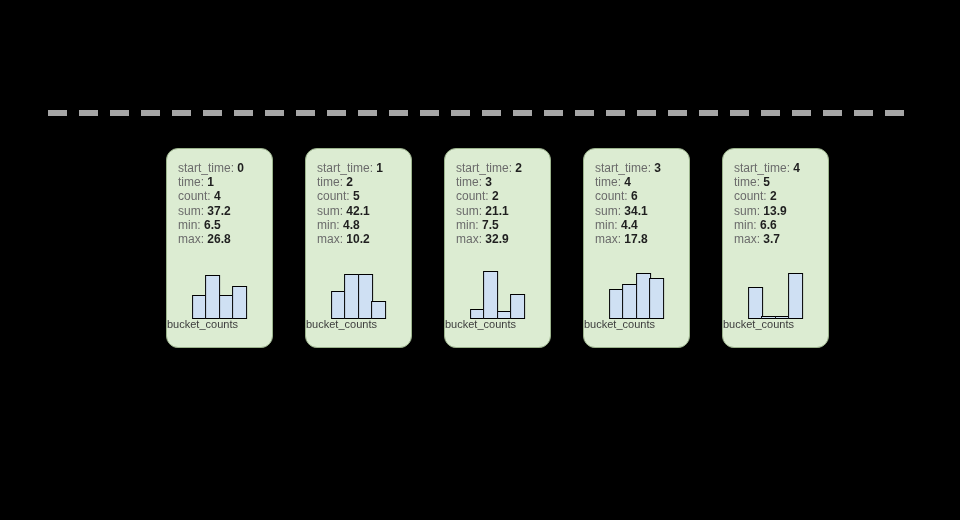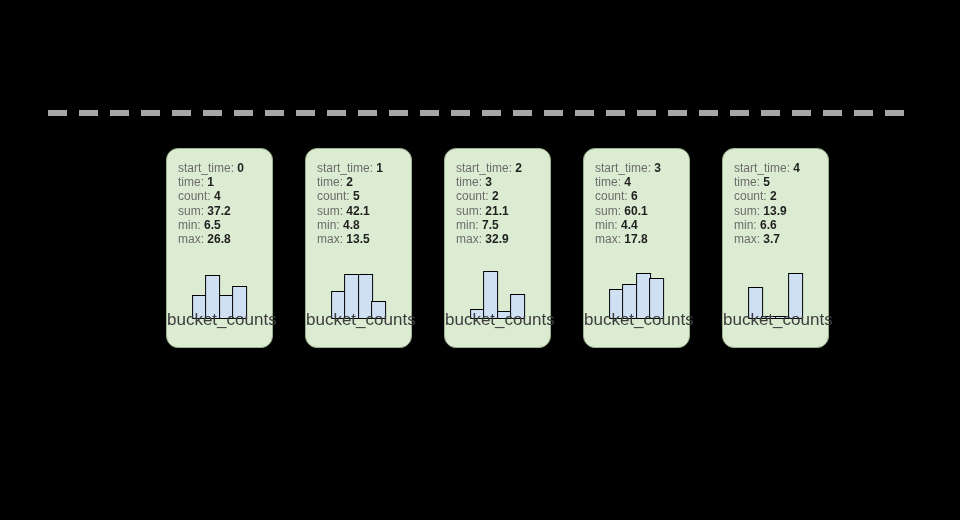--- a/index.html
+++ b/index.html
@@ -105,21 +105,21 @@
     margin-left: -1.4px;
   }
   .bar:first-child { margin-left: 0; }
 
   .caption {
     position: absolute;
     left: 0;
     right: 0;
     bottom: 17px;
     text-align: left;
-    font-size: 17px;
+    font-size: 11px;
     color: #3d3d3d;
   }
 </style>
 </head>
 <body>
 
 <div id="stage">
 
   <div class="divider"></div>
 
@@ -143,21 +143,21 @@
         </div>
         <div class="caption">bucket_counts</div>
       </div>
       <div class="card">
         <ul class="fields">
           <li class="field"><span class="key">start_time:</span> <span class="val">1</span></li>
           <li class="field"><span class="key">time:</span> <span class="val">2</span></li>
           <li class="field"><span class="key">count:</span> <span class="val">5</span></li>
           <li class="field"><span class="key">sum:</span> <span class="val">42.1</span></li>
           <li class="field"><span class="key">min:</span> <span class="val">4.8</span></li>
-          <li class="field"><span class="key">max:</span> <span class="val">13.5</span></li>
+          <li class="field"><span class="key">max:</span> <span class="val">10.2</span></li>
         </ul>
         <div class="chart">
           <div class="bars">
             <div class="bar" style="height: 28px;"></div>
             <div class="bar" style="height: 45px;"></div>
             <div class="bar" style="height: 45px;"></div>
             <div class="bar" style="height: 18px;"></div>
           </div>
         </div>
         <div class="caption">bucket_counts</div>
@@ -179,21 +179,21 @@
             <div class="bar" style="height: 25px;"></div>
           </div>
         </div>
         <div class="caption">bucket_counts</div>
       </div>
       <div class="card">
         <ul class="fields">
           <li class="field"><span class="key">start_time:</span> <span class="val">3</span></li>
           <li class="field"><span class="key">time:</span> <span class="val">4</span></li>
           <li class="field"><span class="key">count:</span> <span class="val">6</span></li>
-          <li class="field"><span class="key">sum:</span> <span class="val">60.1</span></li>
+          <li class="field"><span class="key">sum:</span> <span class="val">34.1</span></li>
           <li class="field"><span class="key">min:</span> <span class="val">4.4</span></li>
           <li class="field"><span class="key">max:</span> <span class="val">17.8</span></li>
         </ul>
         <div class="chart">
           <div class="bars">
             <div class="bar" style="height: 30px;"></div>
             <div class="bar" style="height: 35px;"></div>
             <div class="bar" style="height: 46px;"></div>
             <div class="bar" style="height: 41px;"></div>
           </div>

